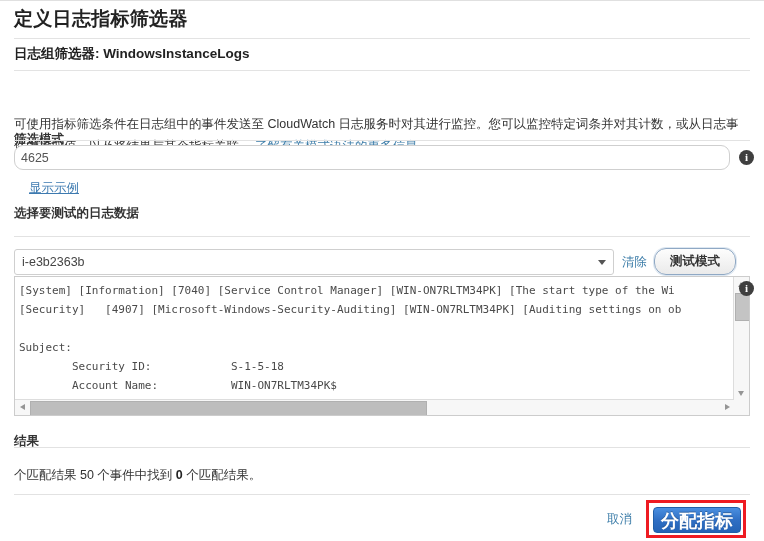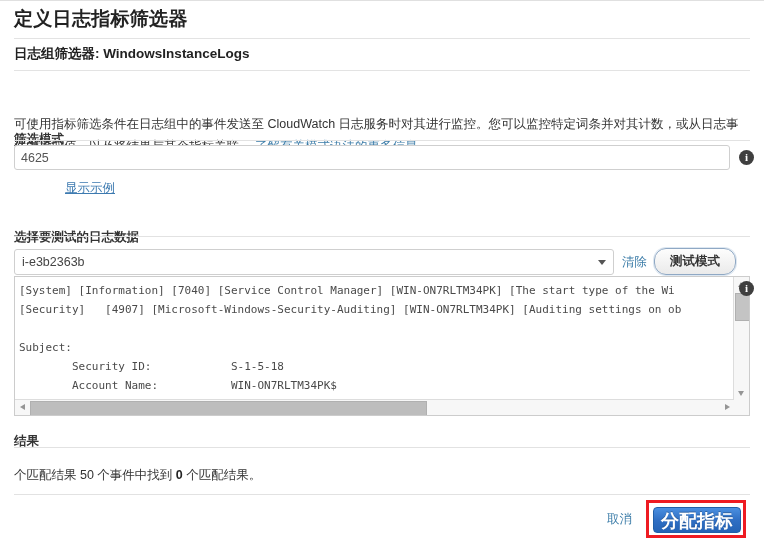--- a/index.html
+++ b/index.html
@@ -68,21 +68,20 @@
   }
   a.link {
     color: #3b7ca8;
     text-decoration: none;
     cursor: pointer;
   }
   a.link-u {
     color: #3d7ab0;
     text-decoration: underline;
     cursor: pointer;
-    margin-left: 36px;
   }
 
   .section-label {
     position: absolute;
     left: 14px;
     font-size: 12.5px;
     font-weight: bold;
     color: #333333;
   }
   .rule {
@@ -95,21 +94,21 @@
 
   
   .fp-input {
     position: absolute;
     left: 14px;
     top: 145px;
     width: 716px;
     height: 25px;
     box-sizing: border-box;
     border: 1px solid #cfcfcf;
-    border-radius: 3px;
+    border-radius: 9px;
     background: #ffffff;
     font-family: "Liberation Sans", "DejaVu Sans", sans-serif;
     font-size: 12.5px;
     color: #555555;
     padding: 0 6px;
     outline: none;
   }
   .info-icon {
     position: absolute;
     width: 15px;
@@ -380,21 +379,21 @@
   </div>
 
   <div class="section-label" style="top:131px;">筛选模式</div>
   <div class="rule" style="top:140px;"></div>
 
   <input class="fp-input" type="text" value="4625" style="">
   <div class="info-icon" style="left:739px; top:150px;">i</div>
 
   <a class="link-u show-example" href="#">显示示例</a>
 
-  <div class="section-label" style="top:205px;margin-top:24px;">选择要测试的日志数据</div>
+  <div class="section-label" style="top:205px;">选择要测试的日志数据</div>
   <div class="rule" style="top:236px;"></div>
 
   <div class="ld-select">
     <span>i-e3b2363b</span>
     <span class="ld-caret"></span>
   </div>
 
   <a class="link clear-link" href="#">清除</a>
 
   <button class="test-btn">测试模式</button>

